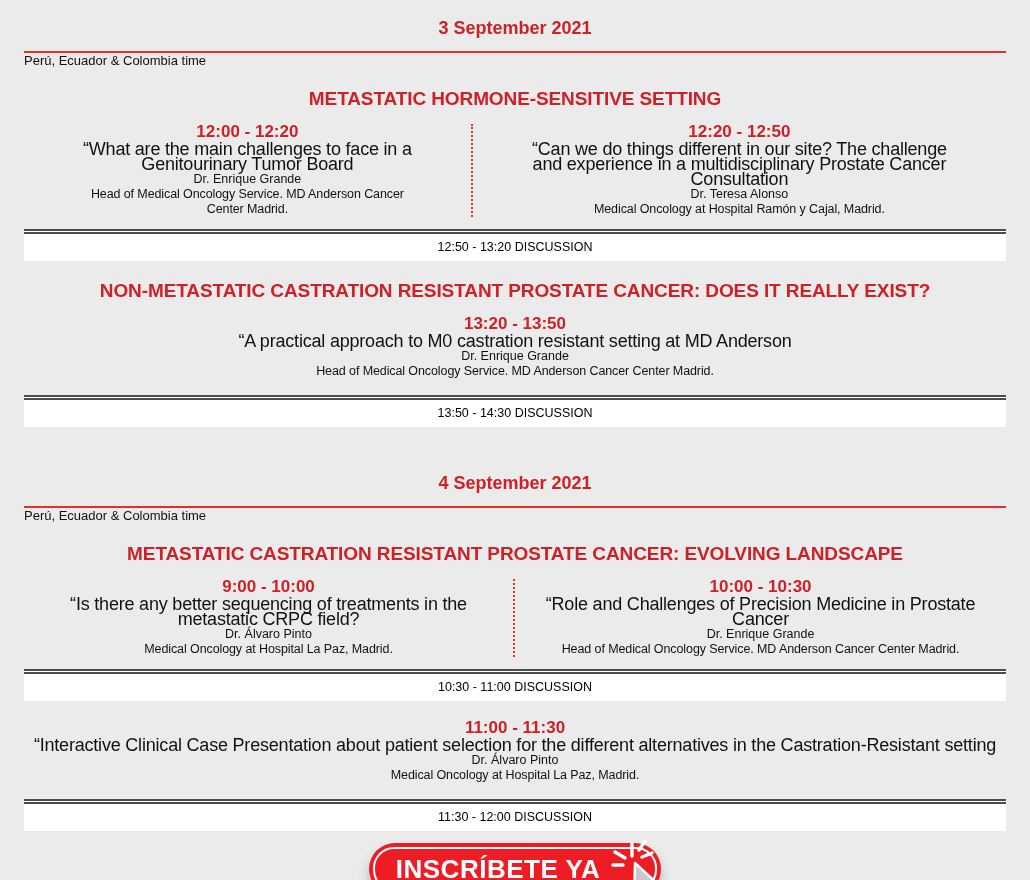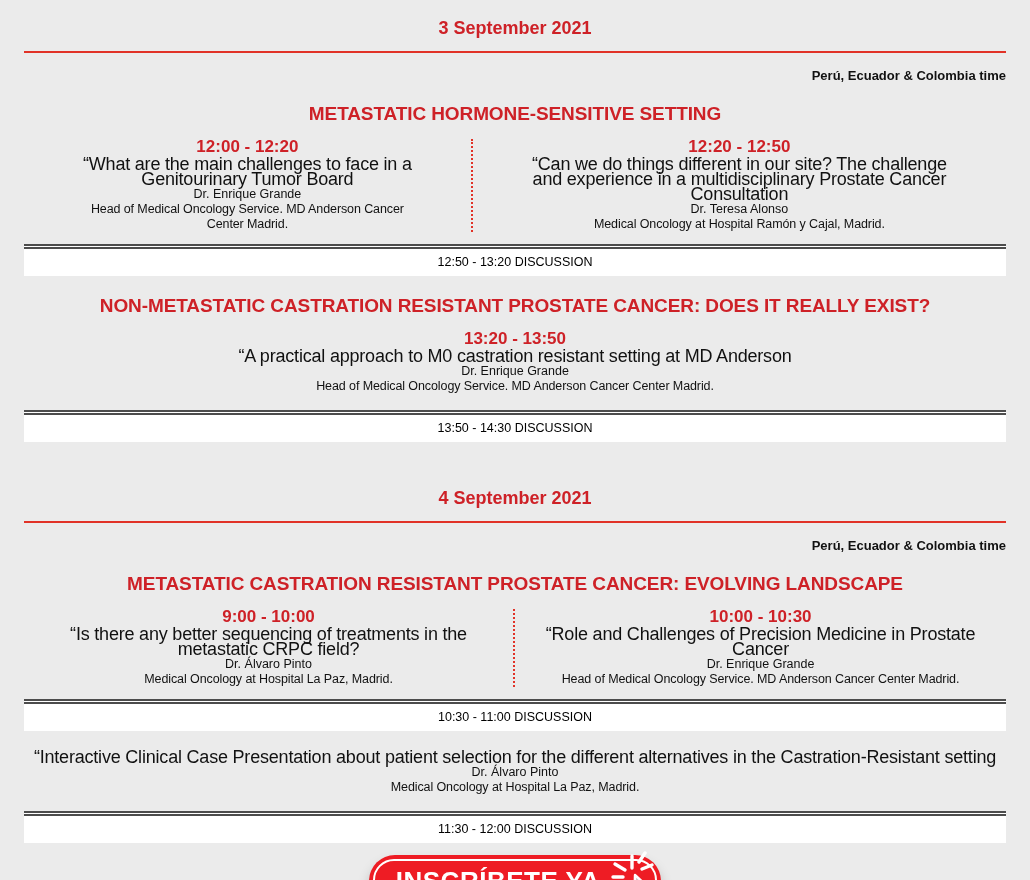--- a/index.html
+++ b/index.html
@@ -18,21 +18,21 @@
     color:#111;
   }
   .container{padding:10px 24px 0;}
   .day-title{
     margin:0;text-align:center;
     color:var(--red-text);font-size:18px;font-weight:bold;
   }
   .day1 .day-title{margin-top:8px;}
   .day2{margin-top:46px;}
   .red-rule{height:2px;background:var(--red-line);border:0;margin:12px 0 0;}
-  .timezone{margin-top:15px;text-align:right;font-size:13px;font-weight:bold;}
+  .timezone{margin-top:0;text-align:left;font-size:13px;font-weight:normal;}
   .section-heading{
     margin-top:20px;text-align:center;
     color:var(--red-text);font-size:19px;font-weight:bold;letter-spacing:-0.1px;
   }
   .session-row{display:flex;margin-top:14px;align-items:stretch;}
   .col{text-align:center;padding:0 4px;}
   .day1 .col-left{width:45.5%;}
   .day1 .col-right{width:54.5%;border-left:2px dotted var(--red-line);}
   .day2 .col-left{width:49.8%;}
   .day2 .col-right{width:50.2%;border-left:2px dotted var(--red-line);}
@@ -129,20 +129,21 @@
         <div class="time">10:00 - 10:30</div>
         <div class="s-title">“Role and Challenges of Precision Medicine in Prostate Cancer</div>
         <div class="speaker">Dr. Enrique Grande</div>
         <div class="affil">Head of Medical Oncology Service. MD Anderson Cancer Center Madrid.</div>
       </div>
     </div>
 
     <div class="discussion-bar">10:30 - 11:00 DISCUSSION</div>
 
     <div class="single-session heading-after-bar">
+      <div class="time">11:00 - 11:30</div>
       <div class="s-title">“Interactive Clinical Case Presentation about patient selection for the different alternatives in the Castration-Resistant setting</div>
       <div class="speaker">Dr. Álvaro Pinto</div>
       <div class="affil">Medical Oncology at Hospital La Paz, Madrid.</div>
     </div>
 
     <div class="discussion-bar bar-gap">11:30 - 12:00 DISCUSSION</div>
   </section>
 
   <div class="cta-wrap">
     <button class="cta-button">

